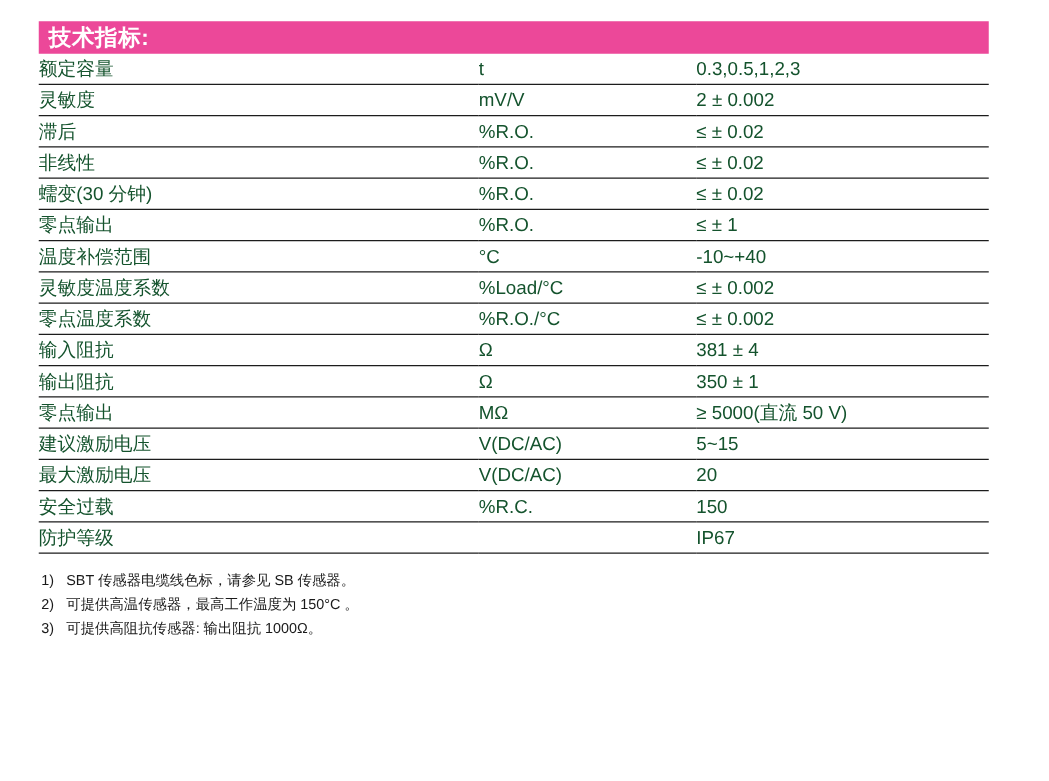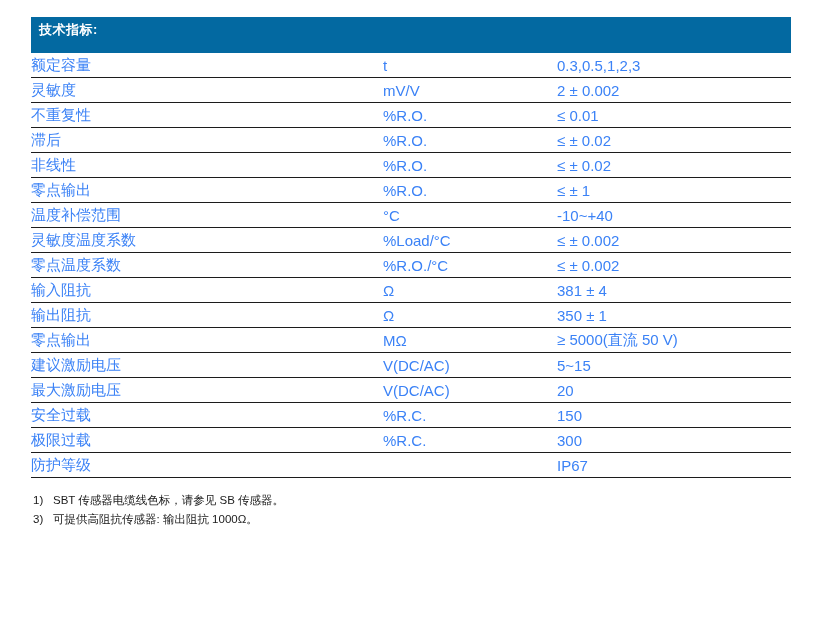--- a/index.html
+++ b/index.html
@@ -15,40 +15,40 @@
     background: #ffffff;
     overflow: hidden;
   }
   .content {
     position: absolute;
     left: 31px;
     top: 17px;
     width: 760px;
   }
   .header-bar {
-    background: #0369a1;
+    background: #ec4899;
     color: #ffffff;
-    height: 36px;
+    height: 26px;
     line-height: 26px;
     padding-left: 8px;
-    font-size: 13px;
+    font-size: 18px;
     font-weight: bold;
     letter-spacing: 0.5px;
     box-sizing: border-box;
   }
   table.spec-table {
     width: 100%;
     border-collapse: collapse;
     table-layout: fixed;
   }
   table.spec-table td {
     height: 24px;
     border-bottom: 1.4px solid #1c1c1c;
     font-size: 15px;
-    color: #3b82f6;
+    color: #14532d;
     padding: 0;
     vertical-align: middle;
     white-space: nowrap;
     overflow: hidden;
   }
   td.col-label { width: 352px; padding-left: 6px; }
   td.col-unit  { width: 174px; }
   td.col-value { width: auto; }
   .footnotes {
     margin-top: 13px;
@@ -78,31 +78,31 @@
             <td class="col-label">额定容量</td>
             <td class="col-unit">t</td>
             <td class="col-value">0.3,0.5,1,2,3</td>
           </tr>
           <tr>
             <td class="col-label">灵敏度</td>
             <td class="col-unit">mV/V</td>
             <td class="col-value">2 ± 0.002</td>
           </tr>
           <tr>
-            <td class="col-label">不重复性</td>
-            <td class="col-unit">%R.O.</td>
-            <td class="col-value">≤ 0.01</td>
-          </tr>
-          <tr>
             <td class="col-label">滞后</td>
             <td class="col-unit">%R.O.</td>
             <td class="col-value">≤ ± 0.02</td>
           </tr>
           <tr>
             <td class="col-label">非线性</td>
+            <td class="col-unit">%R.O.</td>
+            <td class="col-value">≤ ± 0.02</td>
+          </tr>
+          <tr>
+            <td class="col-label">蠕变(30 分钟)</td>
             <td class="col-unit">%R.O.</td>
             <td class="col-value">≤ ± 0.02</td>
           </tr>
           <tr>
             <td class="col-label">零点输出</td>
             <td class="col-unit">%R.O.</td>
             <td class="col-value">≤ ± 1</td>
           </tr>
           <tr>
             <td class="col-label">温度补偿范围</td>
@@ -143,31 +143,27 @@
             <td class="col-label">最大激励电压</td>
             <td class="col-unit">V(DC/AC)</td>
             <td class="col-value">20</td>
           </tr>
           <tr>
             <td class="col-label">安全过载</td>
             <td class="col-unit">%R.C.</td>
             <td class="col-value">150</td>
           </tr>
           <tr>
-            <td class="col-label">极限过载</td>
-            <td class="col-unit">%R.C.</td>
-            <td class="col-value">300</td>
-          </tr>
-          <tr>
             <td class="col-label">防护等级</td>
             <td class="col-unit"></td>
             <td class="col-value">IP67</td>
           </tr>
         </tbody>
     </table>
 
     <div class="footnotes" id="footnotes">
         <div class="footnote"><span class="fn-marker">1)</span><span>SBT 传感器电缆线色标，请参见 SB 传感器。</span></div>
+        <div class="footnote"><span class="fn-marker">2)</span><span>可提供高温传感器，最高工作温度为 150°C 。</span></div>
         <div class="footnote"><span class="fn-marker">3)</span><span>可提供高阻抗传感器: 输出阻抗 1000Ω。</span></div>
       </div>
 
   </div>
 </div>
 
 </body></html>

